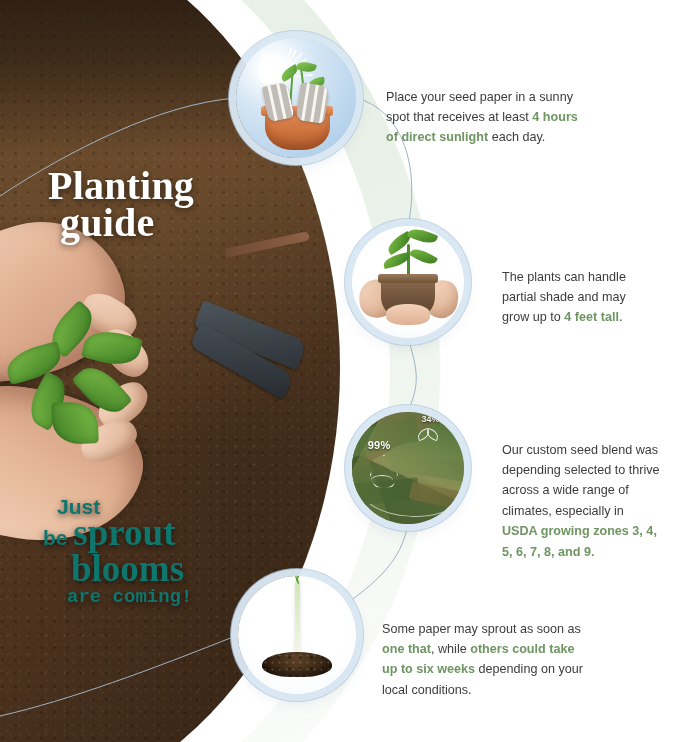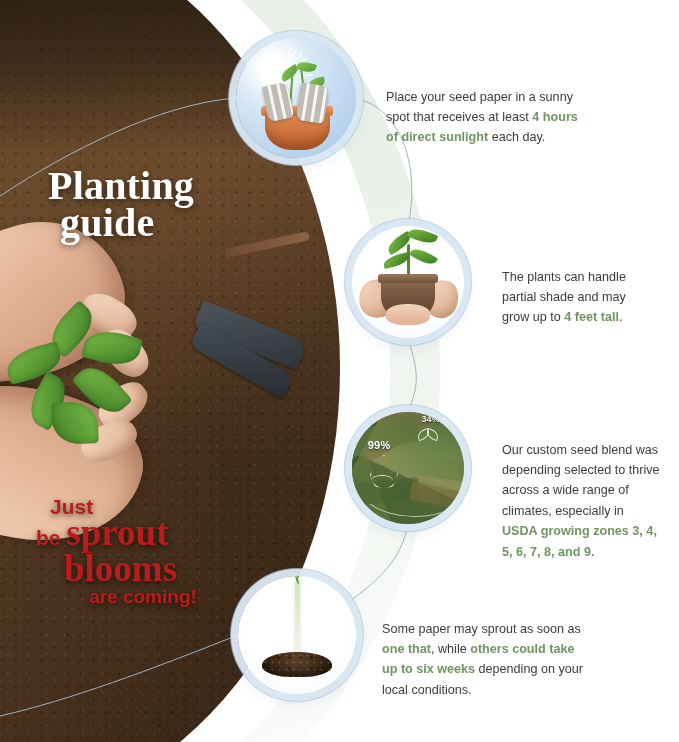--- a/index.html
+++ b/index.html
@@ -70,31 +70,31 @@
   .lf5{left:22px;top:78px;width:52px;height:30px;transform:rotate(-62deg);}
   .lf6{left:54px;top:92px;width:42px;height:46px;transform:rotate(88deg);}
 
   
   .title-planting{position:absolute;left:48px;top:168px;color:#fff;
         font-family:"Liberation Serif",serif;font-weight:700;font-size:40px;
         line-height:0.92;letter-spacing:.2px;
         text-shadow:0 2px 6px rgba(0,0,0,.55);}
   .title-planting .l2{display:block;margin-left:12px;}
 
-  .bottom-copy{position:absolute;left:36px;top:496px;width:190px;color:#b91c1c;
+  .bottom-copy{position:absolute;left:43px;top:496px;width:190px;color:#0f766e;
         text-shadow:0 2px 6px rgba(0,0,0,.6);}
   .bc-just{display:block;text-align:left;margin-left:14px;
         font-family:"Liberation Sans",sans-serif;font-weight:700;font-size:21px;line-height:1;}
   .bc-be-patient{display:block;line-height:.95;margin-top:-2px;}
   .bc-be{font-family:"Liberation Sans",sans-serif;font-weight:700;font-size:21px;}
   .bc-patient{font-family:"Liberation Serif",serif;font-weight:700;font-size:37px;}
   .bc-blooms{display:block;font-family:"Liberation Serif",serif;font-weight:700;
         font-size:37px;line-height:1.0;margin-left:28px;}
-  .bc-coming{display:block;font-family:Liberation Sans, sans-serif;font-weight:700;
-        font-size:19px;margin-left:24px;margin-top:-1px;text-align:center;}
+  .bc-coming{display:block;font-family:Liberation Mono, monospace;font-weight:700;
+        font-size:19px;margin-left:24px;margin-top:-1px;}
 
   
   .connector{position:absolute;left:0;top:0;width:679px;height:742px;pointer-events:none;}
 
   
   .step-circle{position:absolute;border-radius:50%;overflow:hidden;
         box-shadow:0 0 0 7px rgba(222,235,246,.85), 0 0 0 8px rgba(176,200,222,.75),
                    0 6px 16px rgba(60,90,120,.16);}
   .c1{left:236px;top:38px;width:120px;height:120px;}
   .c2{left:352px;top:226px;width:112px;height:112px;}

